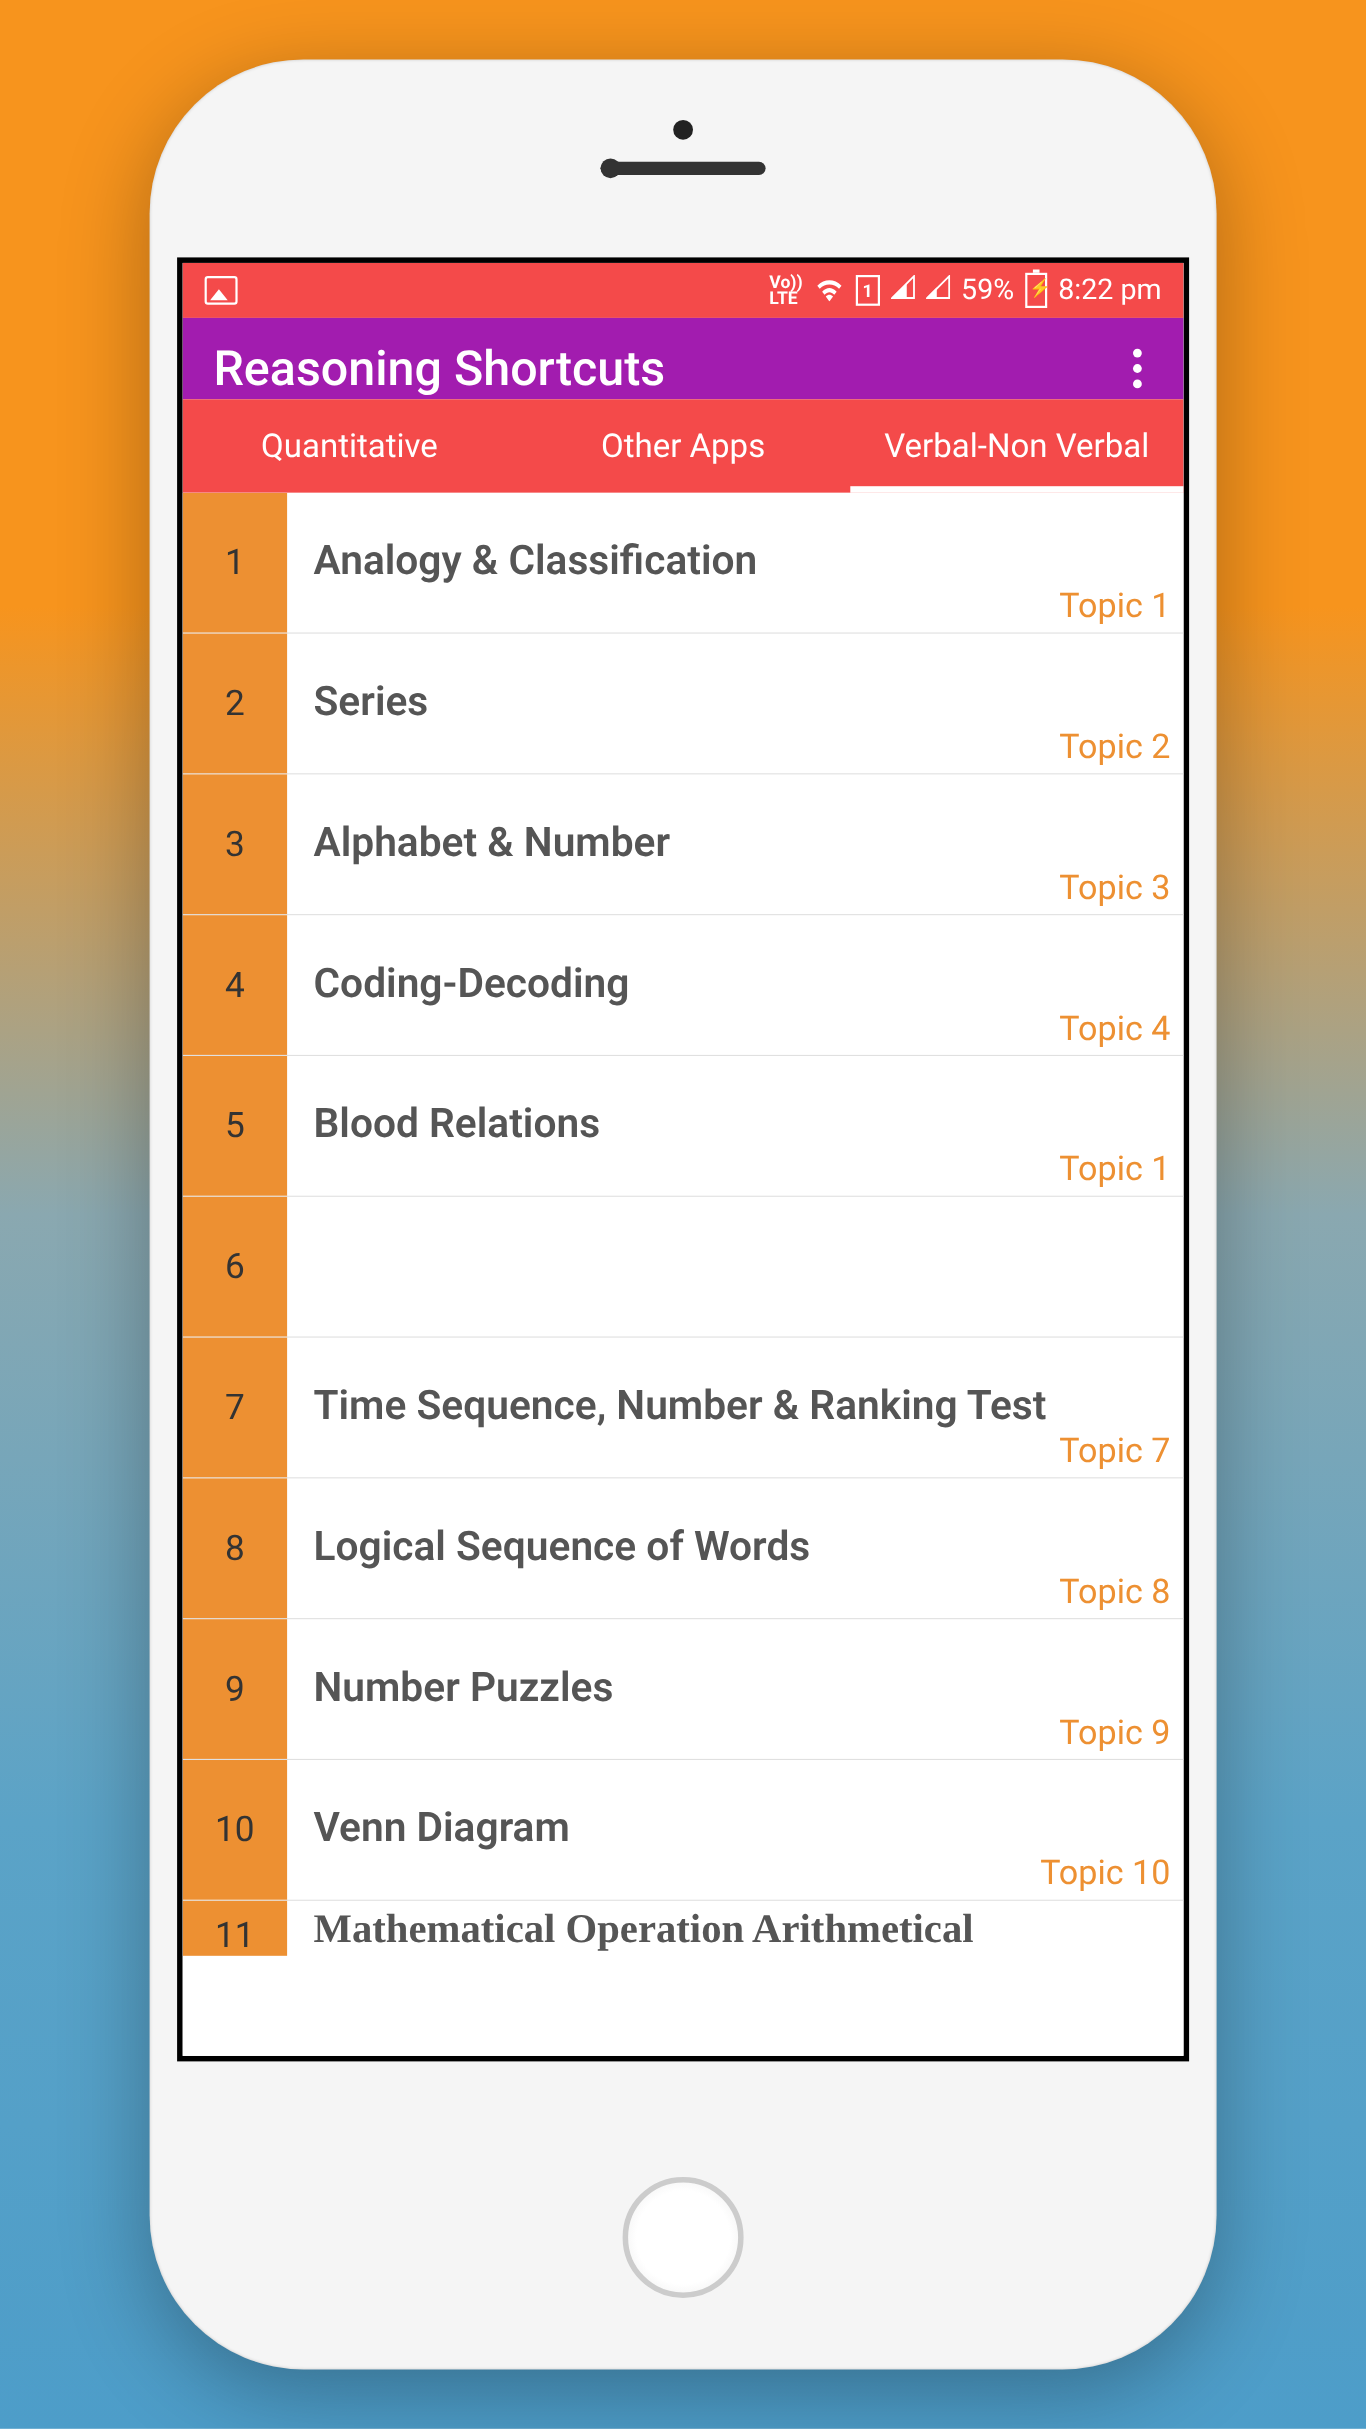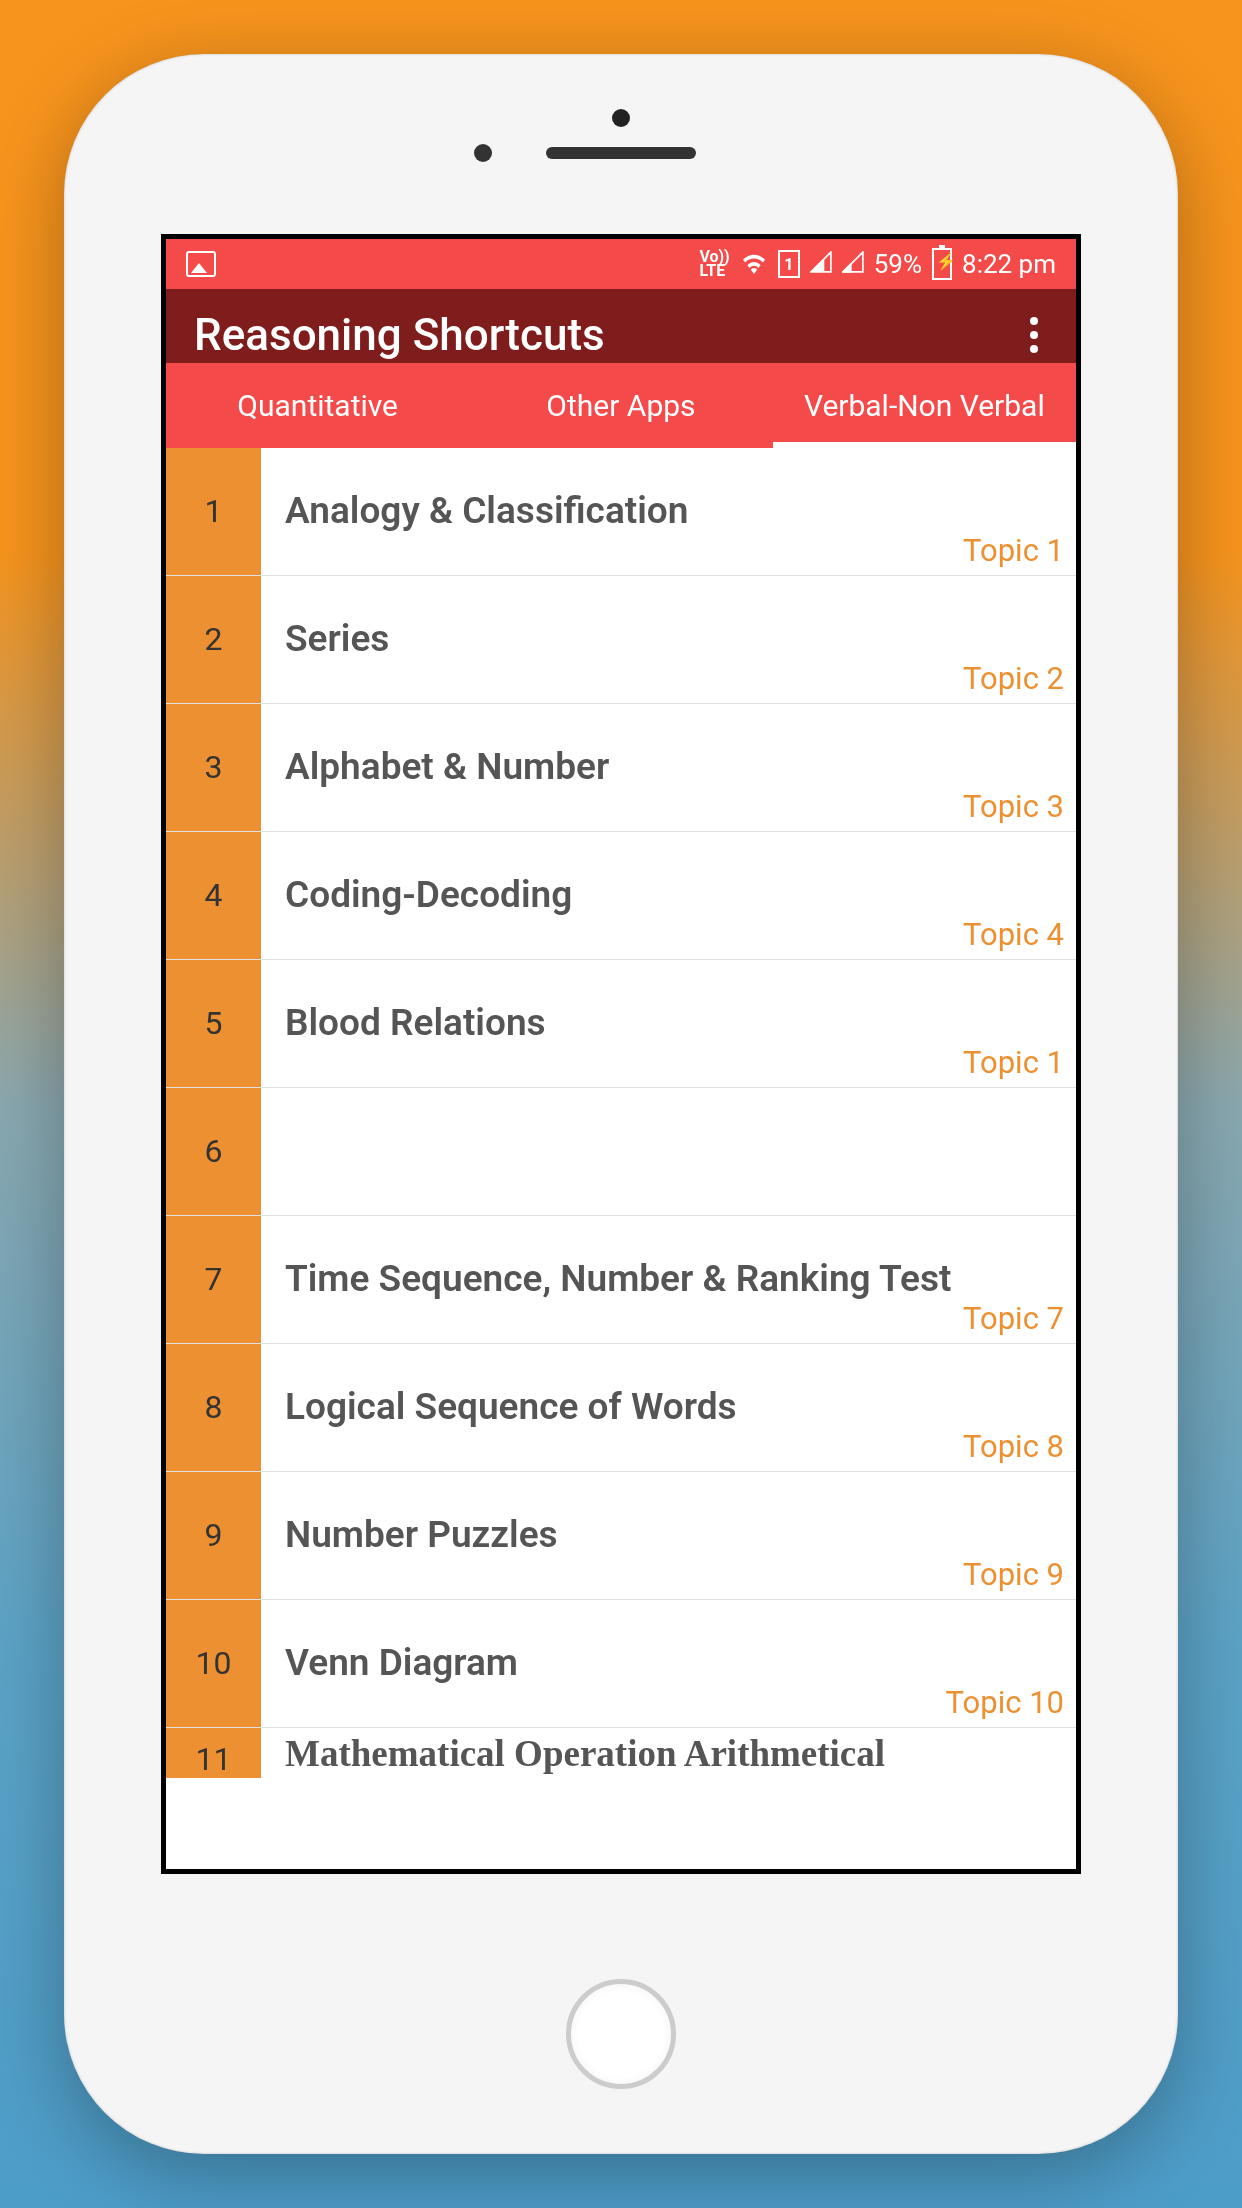--- a/index.html
+++ b/index.html
@@ -7,21 +7,21 @@
   width: 1242px;
   height: 2208px;
   background: linear-gradient(to bottom, #f7941d 0%, #f7941d 25%, #8aa8b0 50%, #5ba3c7 75%, #4d9dc9 100%);
   font-family: -apple-system, BlinkMacSystemFont, "Segoe UI", Roboto, sans-serif;
   display: flex;
   align-items: center;
   justify-content: center;
 }
 
 .phone-frame {
-  width: 1114px;
+  width: 970px;
   height: 2100px;
   background: #f5f5f5;
   border-radius: 140px;
   box-shadow: 0 20px 80px rgba(0,0,0,0.3), inset 0 0 3px rgba(0,0,0,0.2);
   display: flex;
   flex-direction: column;
   align-items: center;
   padding-top: 50px;
   position: relative;
 }
@@ -117,21 +117,21 @@
 
 .volte { font-size: 16px; font-weight: bold; line-height: 0.85; }
 .wifi-icon { font-size: 28px; }
 .sim-icon { width: 22px; height: 28px; border: 2px solid #fff; display: flex; align-items: center; justify-content: center; font-size: 16px; font-weight: bold; }
 .battery-icon { width: 20px; height: 32px; border: 2px solid #fff; position: relative; }
 .battery-icon::before { content: ''; position: absolute; top: -5px; left: 5px; width: 6px; height: 3px; background: #fff; }
 .battery-icon::after { content: '⚡'; position: absolute; top: 2px; left: 2px; font-size: 16px; }
 
 
 .header {
-  background: #7f1d1d;
+  background: #a21caf;
   color: #fff;
   padding: 18px 28px 0 28px;
   display: flex;
   align-items: center;
   justify-content: space-between;
 }
 
 .header-title {
   font-size: 44px;
   font-weight: 500;

